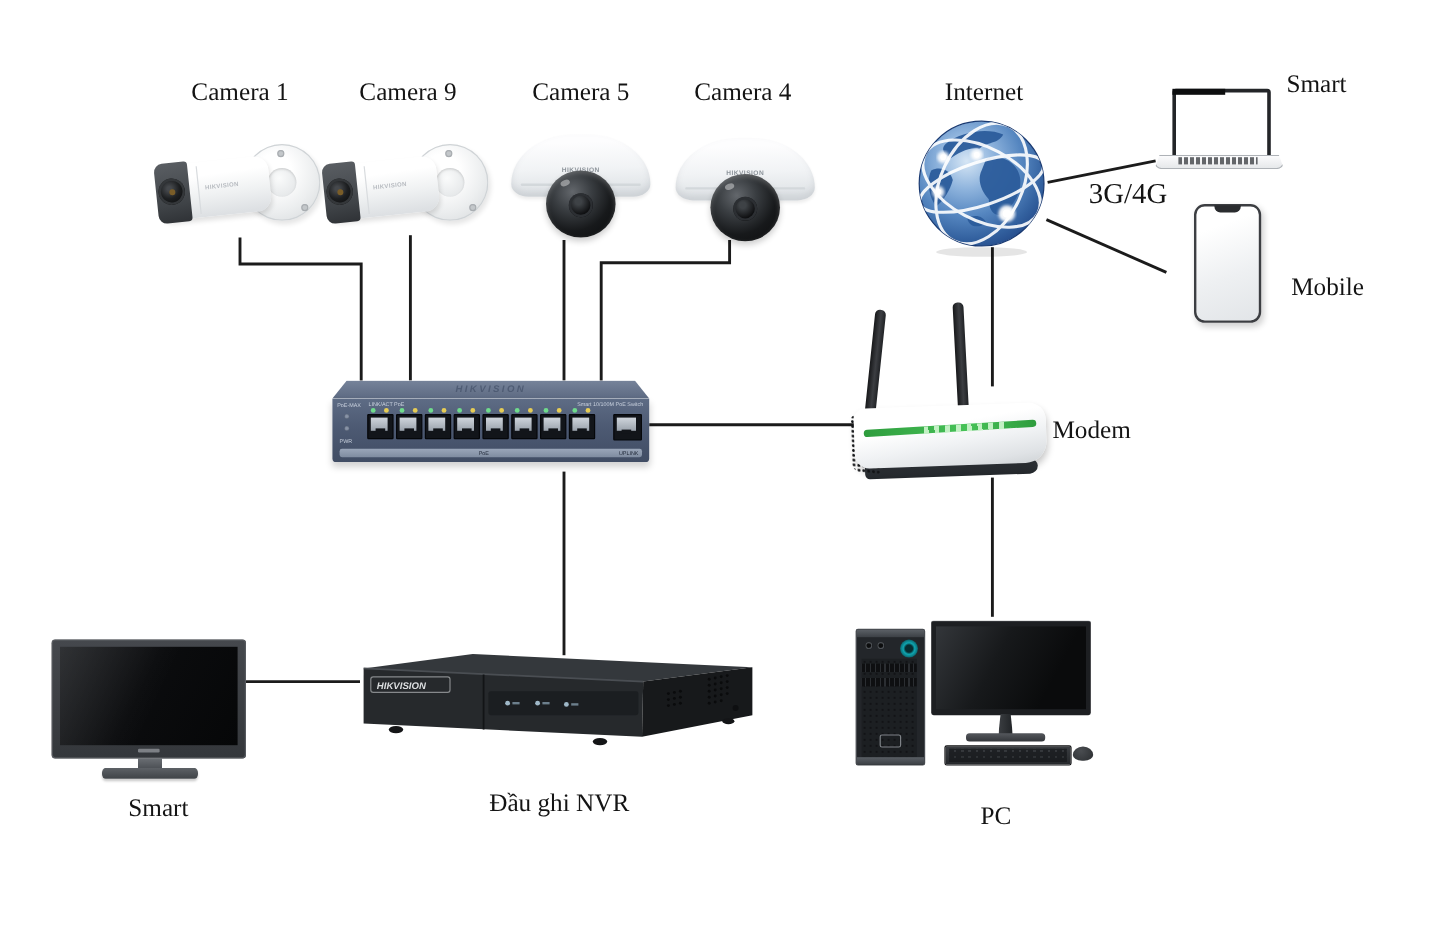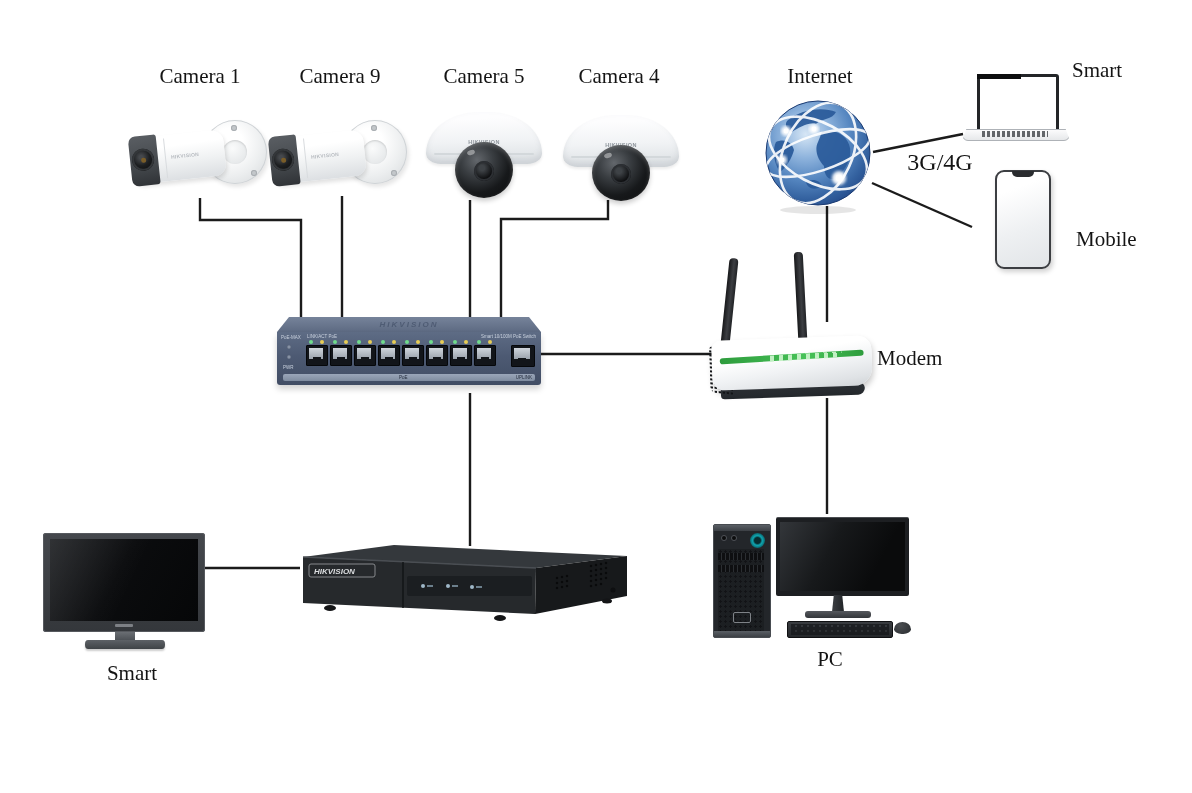--- a/index.html
+++ b/index.html
@@ -187,21 +187,22 @@
   <span class="lbl center" style="left:200px;top:66px;">Camera 1</span>
   <span class="lbl center" style="left:340px;top:66px;">Camera 9</span>
   <span class="lbl center" style="left:484px;top:66px;">Camera 5</span>
   <span class="lbl center" style="left:619px;top:66px;">Camera 4</span>
   <span class="lbl center" style="left:820px;top:66px;">Internet</span>
   <span class="lbl" style="left:1072px;top:60px;">Smart</span>
   <span class="lbl small center" style="left:940px;top:150px;">3G/4G</span>
   <span class="lbl" style="left:1076px;top:190px;margin-top:39px;">Mobile</span>
   <span class="lbl" style="left:877px;top:348px;">Modem</span>
   <span class="lbl center" style="left:132px;top:663px;">Smart</span>
-  <span class="lbl center" style="left:830px;top:649px;">PC</span>
+  <span class="lbl center" style="left:466px;top:659px;">Đầu ghi NVR</span>
+  <span class="lbl center" style="left:830px;top:670px;">PC</span>
 
   <div class="bullet" style="left:133px;top:114px;">
     <div class="bl-mount">
       <div class="bl-screw" style="left:28px;top:5px;"></div>
       <div class="bl-screw" style="left:5px;top:36px;"></div>
       <div class="bl-screw" style="left:48px;top:50px;"></div>
     </div>
     <div class="bl-hub"></div>
     <div class="bl-body">
       <div class="bl-front">

